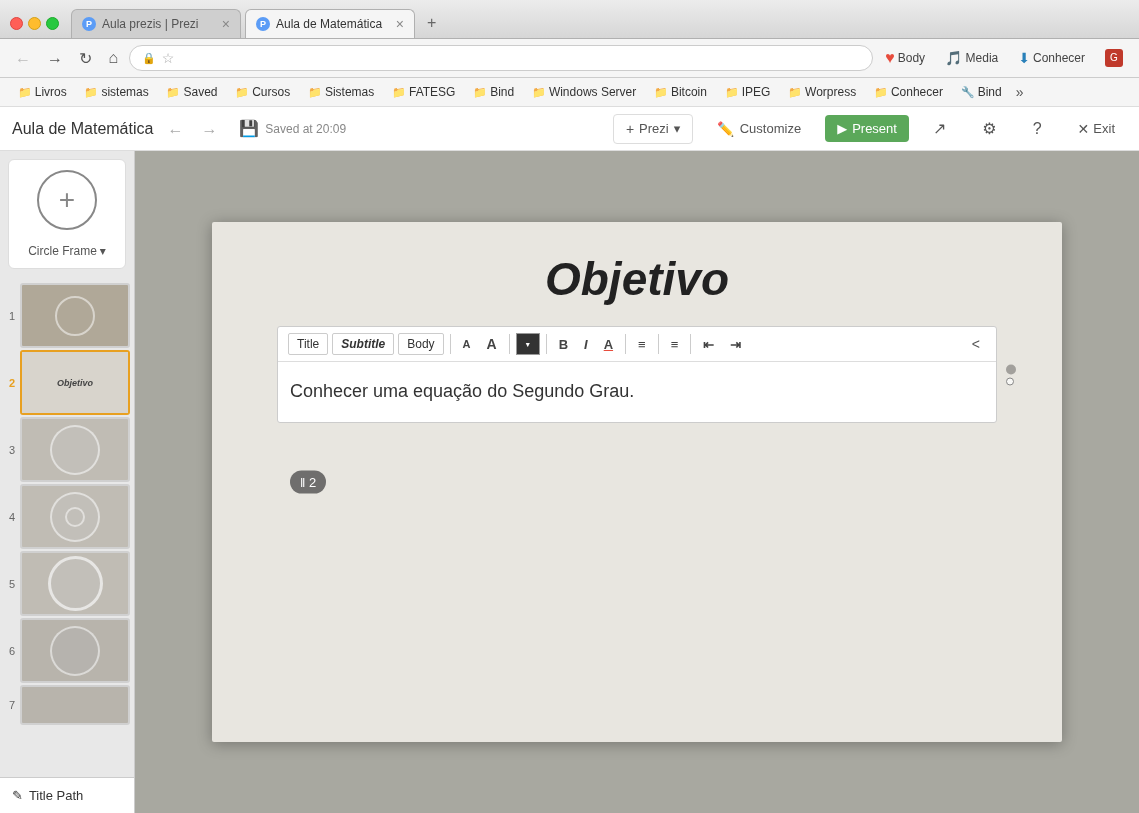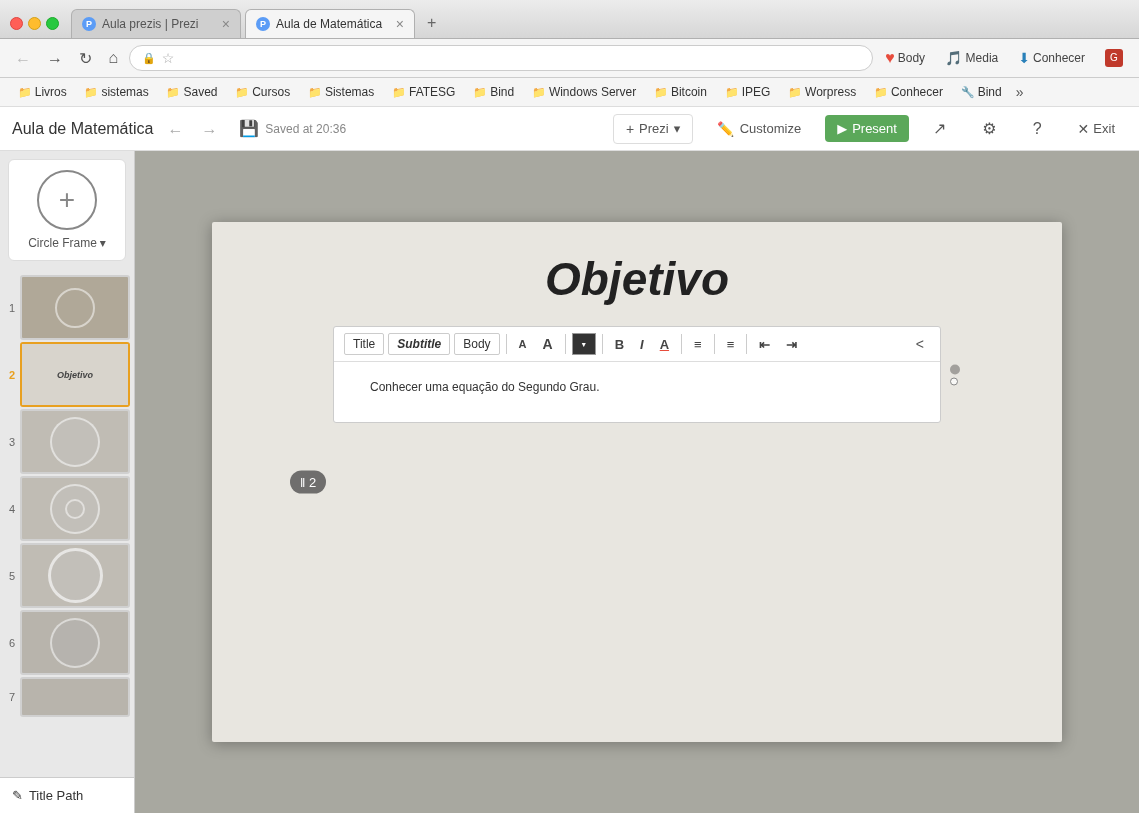--- a/index.html
+++ b/index.html
@@ -116,21 +116,21 @@
     .frame-adder {
       background: white; margin: 8px; border-radius: 6px;
       display: flex; flex-direction: column; align-items: center;
       padding: 10px 8px; cursor: pointer; border: 1px solid #ddd;
     }
     .frame-adder-circle {
       width: 60px; height: 60px; border-radius: 50%;
       border: 2px solid #888; display: flex; align-items: center; justify-content: center;
       font-size: 28px; color: #666;
     }
-    .frame-adder-label { font-size: 12px; color: #555; margin-top: 6px; display: flex; align-items: flex-end; gap: 3px; }
+    .frame-adder-label { font-size: 12px; color: #555; margin-top: 14px; display: flex; align-items: flex-end; gap: 3px; }
 
     .slide-list { flex: 1; padding: 4px 0; }
     .slide-item {
       display: flex; align-items: stretch;
       margin: 2px 4px; cursor: pointer; border-radius: 3px;
     }
     .slide-number {
       width: 16px; font-size: 11px; color: #666;
       display: flex; align-items: center; justify-content: center;
       padding: 2px 0; flex-shrink: 0;
@@ -182,21 +182,21 @@
       display: flex; flex-direction: column; align-items: center;
       padding: 30px 40px 20px;
     }
 
     .slide-title {
       font-size: 46px; font-style: italic; font-weight: bold;
       color: #222; margin-bottom: 20px; align-self: center;
     }
 
     .text-editor-box {
-      width: 608px; background: white; border: 1px solid #ccc;
+      width: 720px; background: white; border: 1px solid #ccc;
       border-radius: 3px; position: relative;
     }
 
     .text-toolbar {
       display: flex; align-items: center; gap: 4px;
       padding: 6px 10px; border-bottom: 1px solid #ddd;
       flex-wrap: wrap;
     }
     .tt-btn {
       padding: 3px 8px; border: 1px solid #ccc; background: white;
@@ -209,21 +209,21 @@
     .tt-color-box { width: 24px; height: 22px; background: #333; border: 1px solid #999; cursor: pointer; display: flex; align-items: center; justify-content: center; }
     .tt-color-arrow { font-size: 8px; color: white; }
     .tt-icon-btn {
       padding: 3px 6px; background: none; border: none; cursor: pointer;
       font-size: 13px; color: #444; font-weight: bold;
     }
     .tt-icon-btn.italic { font-style: italic; }
     .tt-collapse { padding: 3px 6px; background: none; border: none; cursor: pointer; font-size: 14px; color: #555; margin-left: auto; }
 
     .text-content-area {
-      padding: 16px 36px; font-size: 12px; color: #333; line-height: 1.5;
+      padding: 16px 12px; font-size: 18px; color: #333; line-height: 1.5;
       min-height: 60px;
     }
 
     .resize-handle {
       position: absolute; right: -20px; top: 50%;
       transform: translateY(-50%);
       display: flex; flex-direction: column; gap: 3px;
       cursor: pointer;
     }
     .resize-circle { width: 10px; height: 10px; border-radius: 50%; background: rgba(0,0,0,0.3); }
@@ -341,21 +341,21 @@
     </div>
     <span class="bookmarks-more">»</span>
   </div>
 
   <div class="app-header">
     <span class="app-title">Aula de Matemática</span>
     <button class="app-nav-btn">←</button>
     <button class="app-nav-btn">→</button>
     <div class="app-save-status">
       <span style="font-size:16px;">💾</span>
-      <span>Saved at 20:36</span>
+      <span>Saved at 20:09</span>
     </div>
     <div class="app-header-right">
       <button class="header-btn btn-insert">
         <span style="font-size:14px;">+</span>
         <span>Prezi</span>
         <span>▾</span>
       </button>
       <button class="header-btn btn-customize">
         <span style="font-size:14px;">✏️</span>
         <span>Customize</span>

